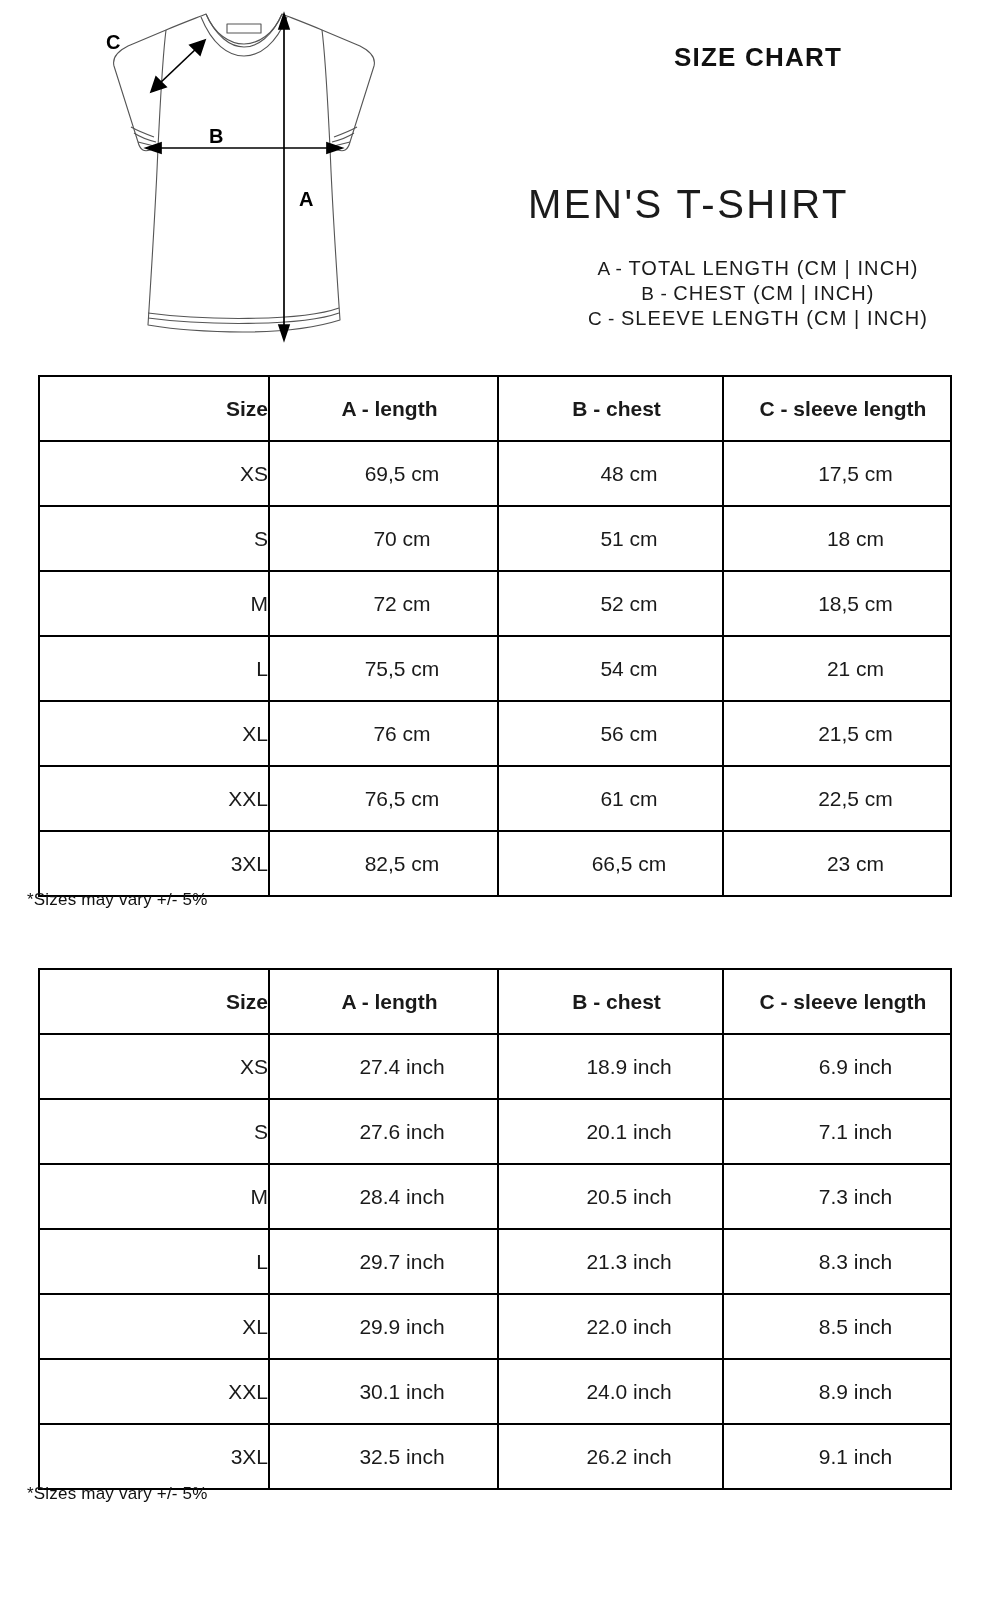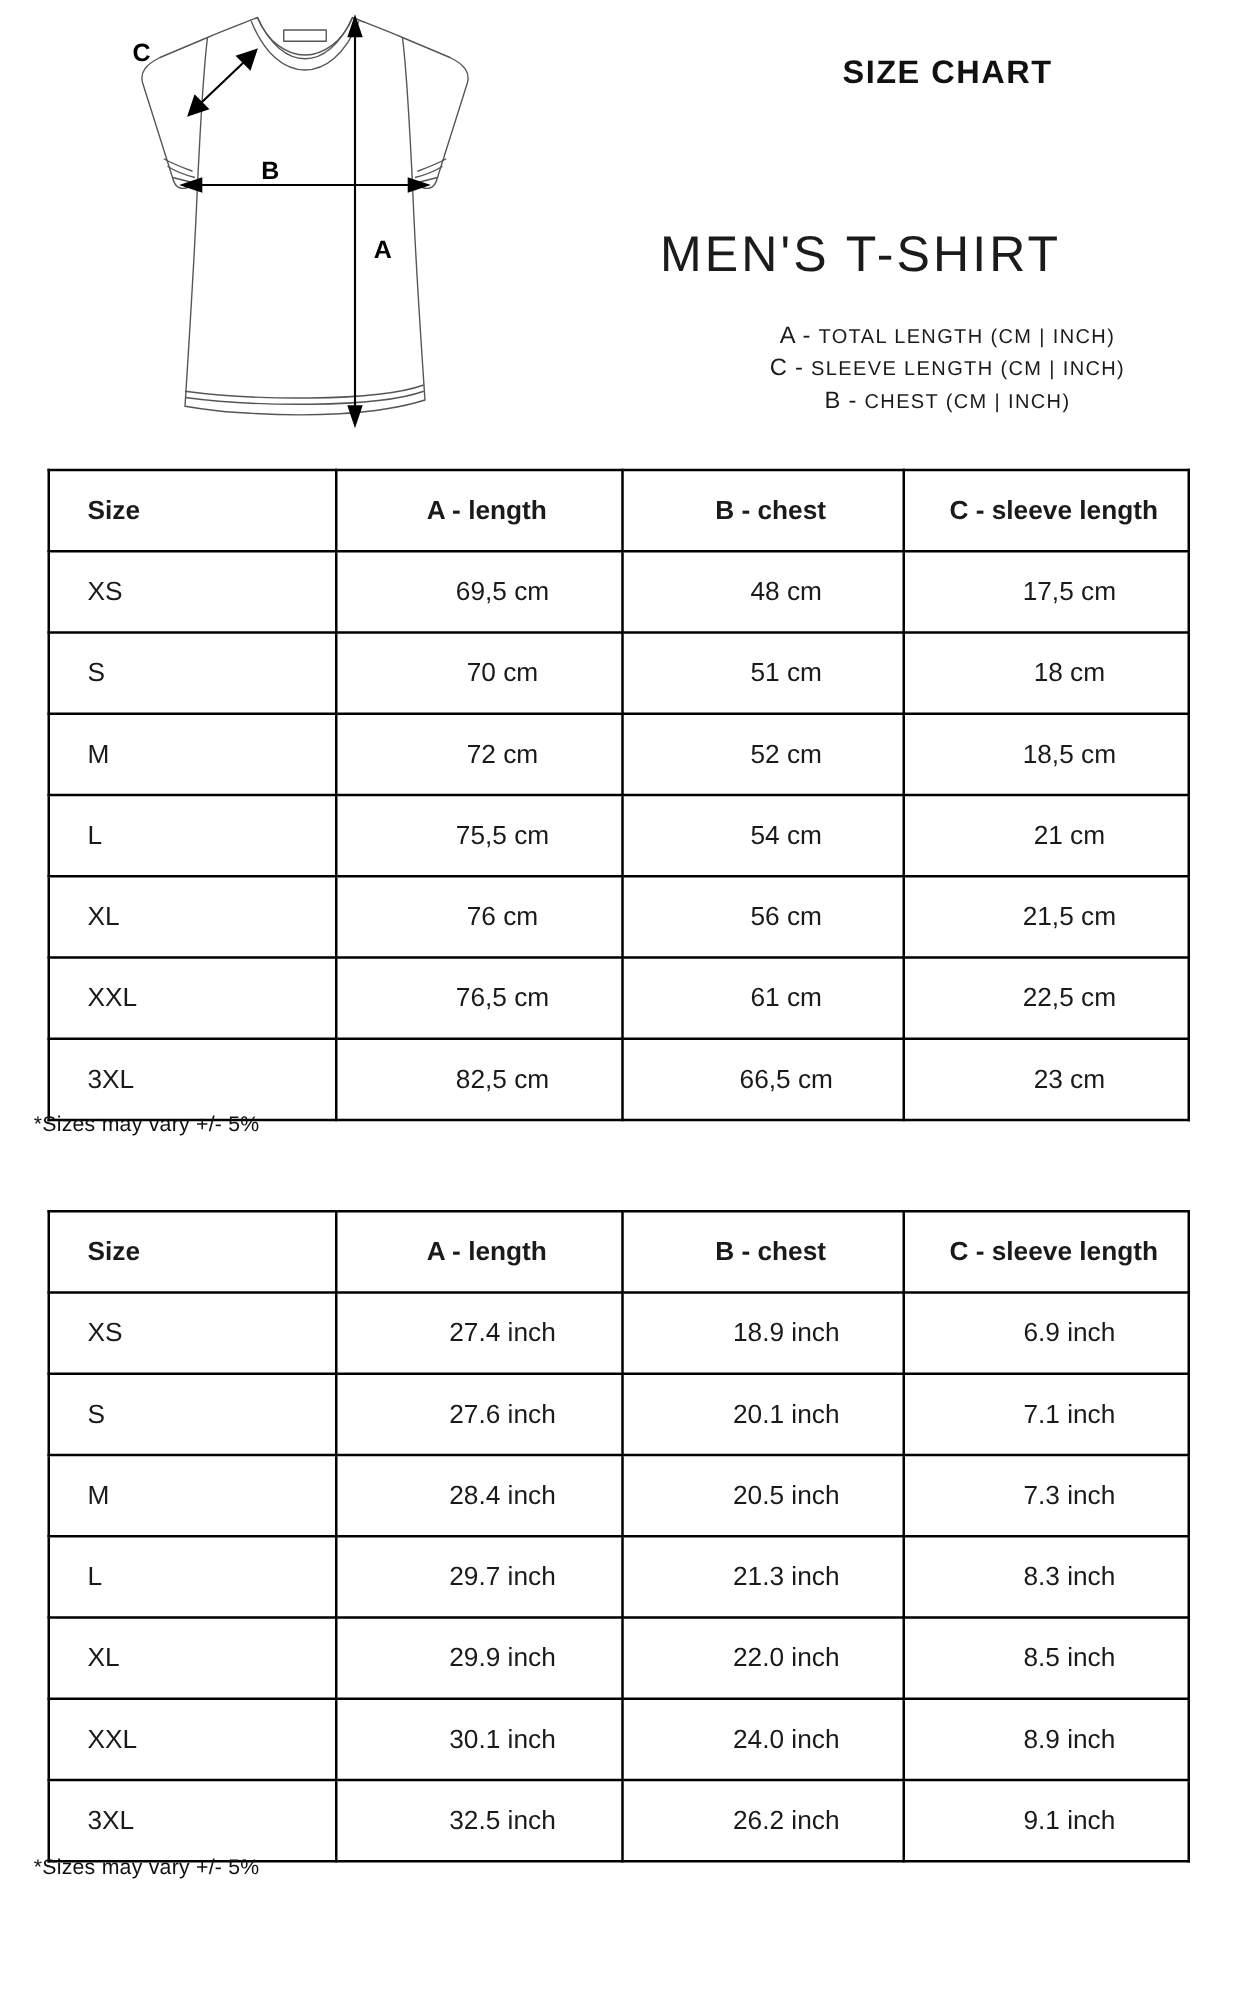--- a/index.html
+++ b/index.html
@@ -73,21 +73,21 @@
     text-align: center;
   }
   .legend-line {
     font-size: 19px;
     line-height: 25px;
     letter-spacing: 0.6px;
     color: #1b1b1b;
     white-space: nowrap;
   }
   .legend-line .lead { font-size: 19px; }
-  .legend-line .smallcaps { font-size: 16px; letter-spacing: 1.1px; }
+  .legend-line .smallcaps { font-size: 20px; letter-spacing: 1.1px; }
 
   
   .table-wrap { position: absolute; left: 38px; width: 912px; }
   .table-wrap.cm   { top: 375px; }
   .table-wrap.inch { top: 968px; }
 
   table.size-table {
     border-collapse: collapse;
     width: 912px;
     table-layout: fixed;
@@ -101,21 +101,21 @@
     color: #1a1a1a;
     padding: 0;
   }
   table.size-table col.c-size   { width: 230px; }
   table.size-table col.c-length { width: 229px; }
   table.size-table col.c-chest  { width: 225px; }
   table.size-table col.c-sleeve { width: 228px; }
 
   table.size-table th.h-size,
   table.size-table td.cell-size {
-    text-align: left;
+    text-align: right;
     padding-left: 30px;
   }
   table.size-table th { font-weight: bold; font-size: 21px; padding-left: 12px; }
   table.size-table td.cell-val { text-align: center; padding-left: 37px; }
 
   .footnote {
     position: absolute;
     left: 27px;
     font-size: 17px;
     font-weight: normal;
@@ -188,24 +188,24 @@
   <div class="header-block">
     <div class="size-chart-title">SIZE CHART</div>
 
     <div class="product-title">MEN'S T-SHIRT</div>
 
     <div class="legend">
       <div class="legend-line">
         <span class="lead">A - </span><span class="smallcaps">TOTAL LENGTH (CM | INCH)</span>
       </div>
       <div class="legend-line">
-        <span class="lead">C - </span><span class="smallcaps">SLEEVE LENGTH (CM | INCH)</span>
+        <span class="lead">B - </span><span class="smallcaps">CHEST (CM | INCH)</span>
       </div>
       <div class="legend-line">
-        <span class="lead">B - </span><span class="smallcaps">CHEST (CM | INCH)</span>
+        <span class="lead">C - </span><span class="smallcaps">SLEEVE LENGTH (CM | INCH)</span>
       </div>
     </div>
   </div>
 </div>
 
 <div class="table-wrap cm">
   <table class="size-table">
     <colgroup>
       <col class="c-size">
         <col class="c-length">

